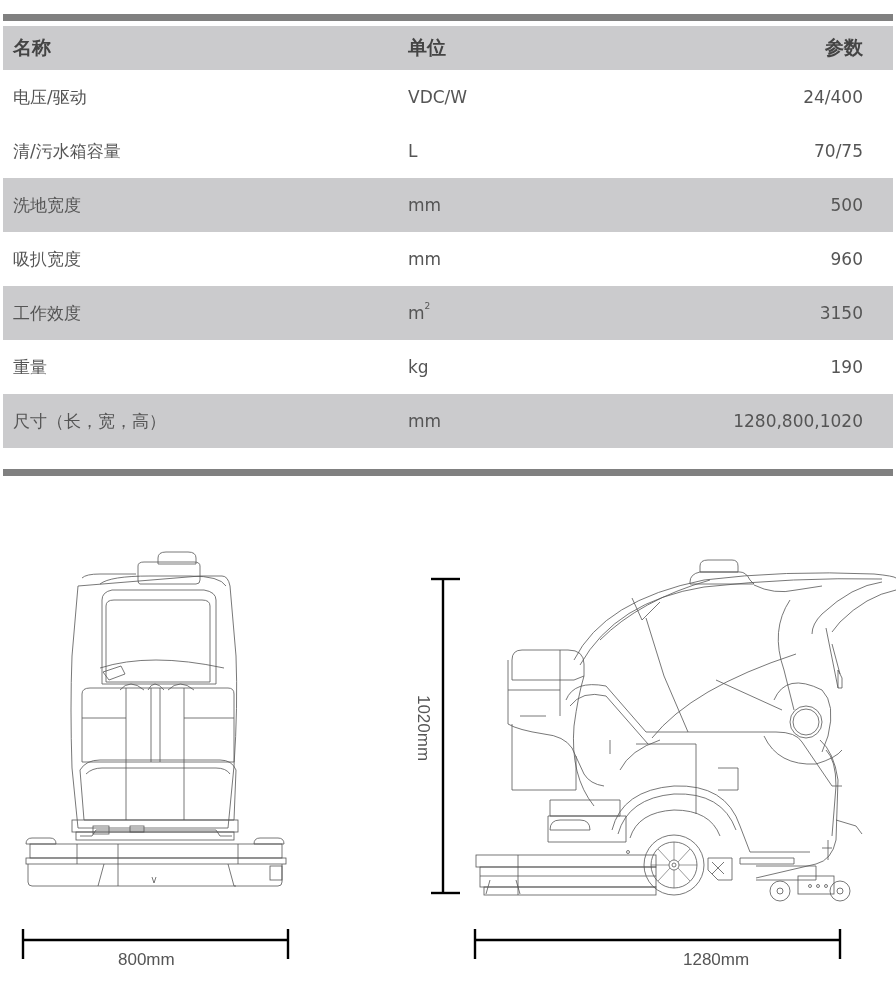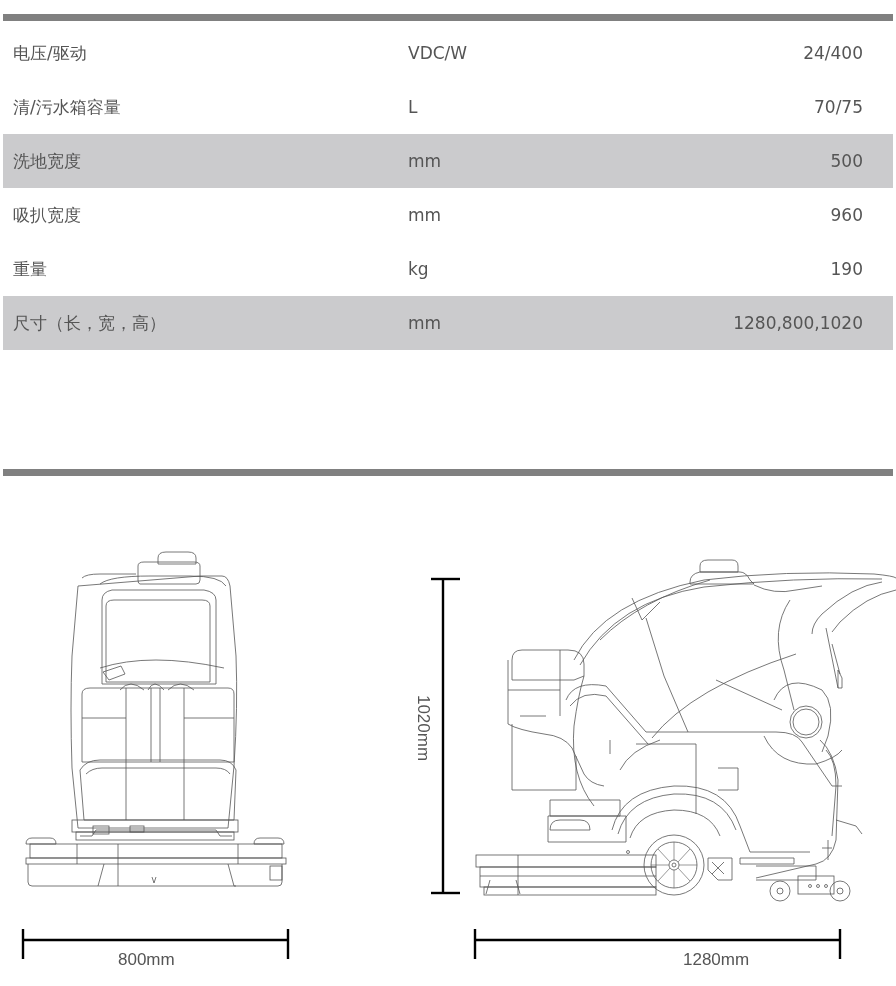--- a/index.html
+++ b/index.html
@@ -24,39 +24,49 @@
   #lbl-800 { left: 118px; top: 470px; }
   #lbl-1280 { left: 683px; top: 470px; }
   #lbl-1020 { left: 373px; top: 238px; transform: rotate(90deg); transform-origin: center; width: 100px; text-align:center; }
 </style>
 </head>
 <body>
 
 <div class="bar top"></div>
 
 <div class="table">
+  <div class="row header">
+    <span class="cell c-name">名称</span>
+    <span class="cell c-unit">单位</span>
+    <span class="cell c-val">参数</span>
+  </div>
   <div class="row white">
     <span class="cell c-name">电压/驱动</span>
     <span class="cell c-unit">VDC/W</span>
     <span class="cell c-val">24/400</span>
   </div>
   <div class="row white">
     <span class="cell c-name">清/污水箱容量</span>
     <span class="cell c-unit">L</span>
     <span class="cell c-val">70/75</span>
   </div>
   <div class="row gray">
     <span class="cell c-name">洗地宽度</span>
     <span class="cell c-unit">mm</span>
     <span class="cell c-val">500</span>
   </div>
   <div class="row white">
     <span class="cell c-name">吸扒宽度</span>
     <span class="cell c-unit">mm</span>
     <span class="cell c-val">960</span>
+  </div>
+  <div class="row gray">
+    <span class="cell c-name">工作效度</span>
+    <span class="cell c-unit"><span>m</span><span class="sup">2</span></span>
+    <span class="cell c-val">3150</span>
   </div>
   <div class="row white">
     <span class="cell c-name">重量</span>
     <span class="cell c-unit">kg</span>
     <span class="cell c-val">190</span>
   </div>
   <div class="row gray">
     <span class="cell c-name">尺寸（长，宽，高）</span>
     <span class="cell c-unit">mm</span>
     <span class="cell c-val">1280,800,1020</span>

